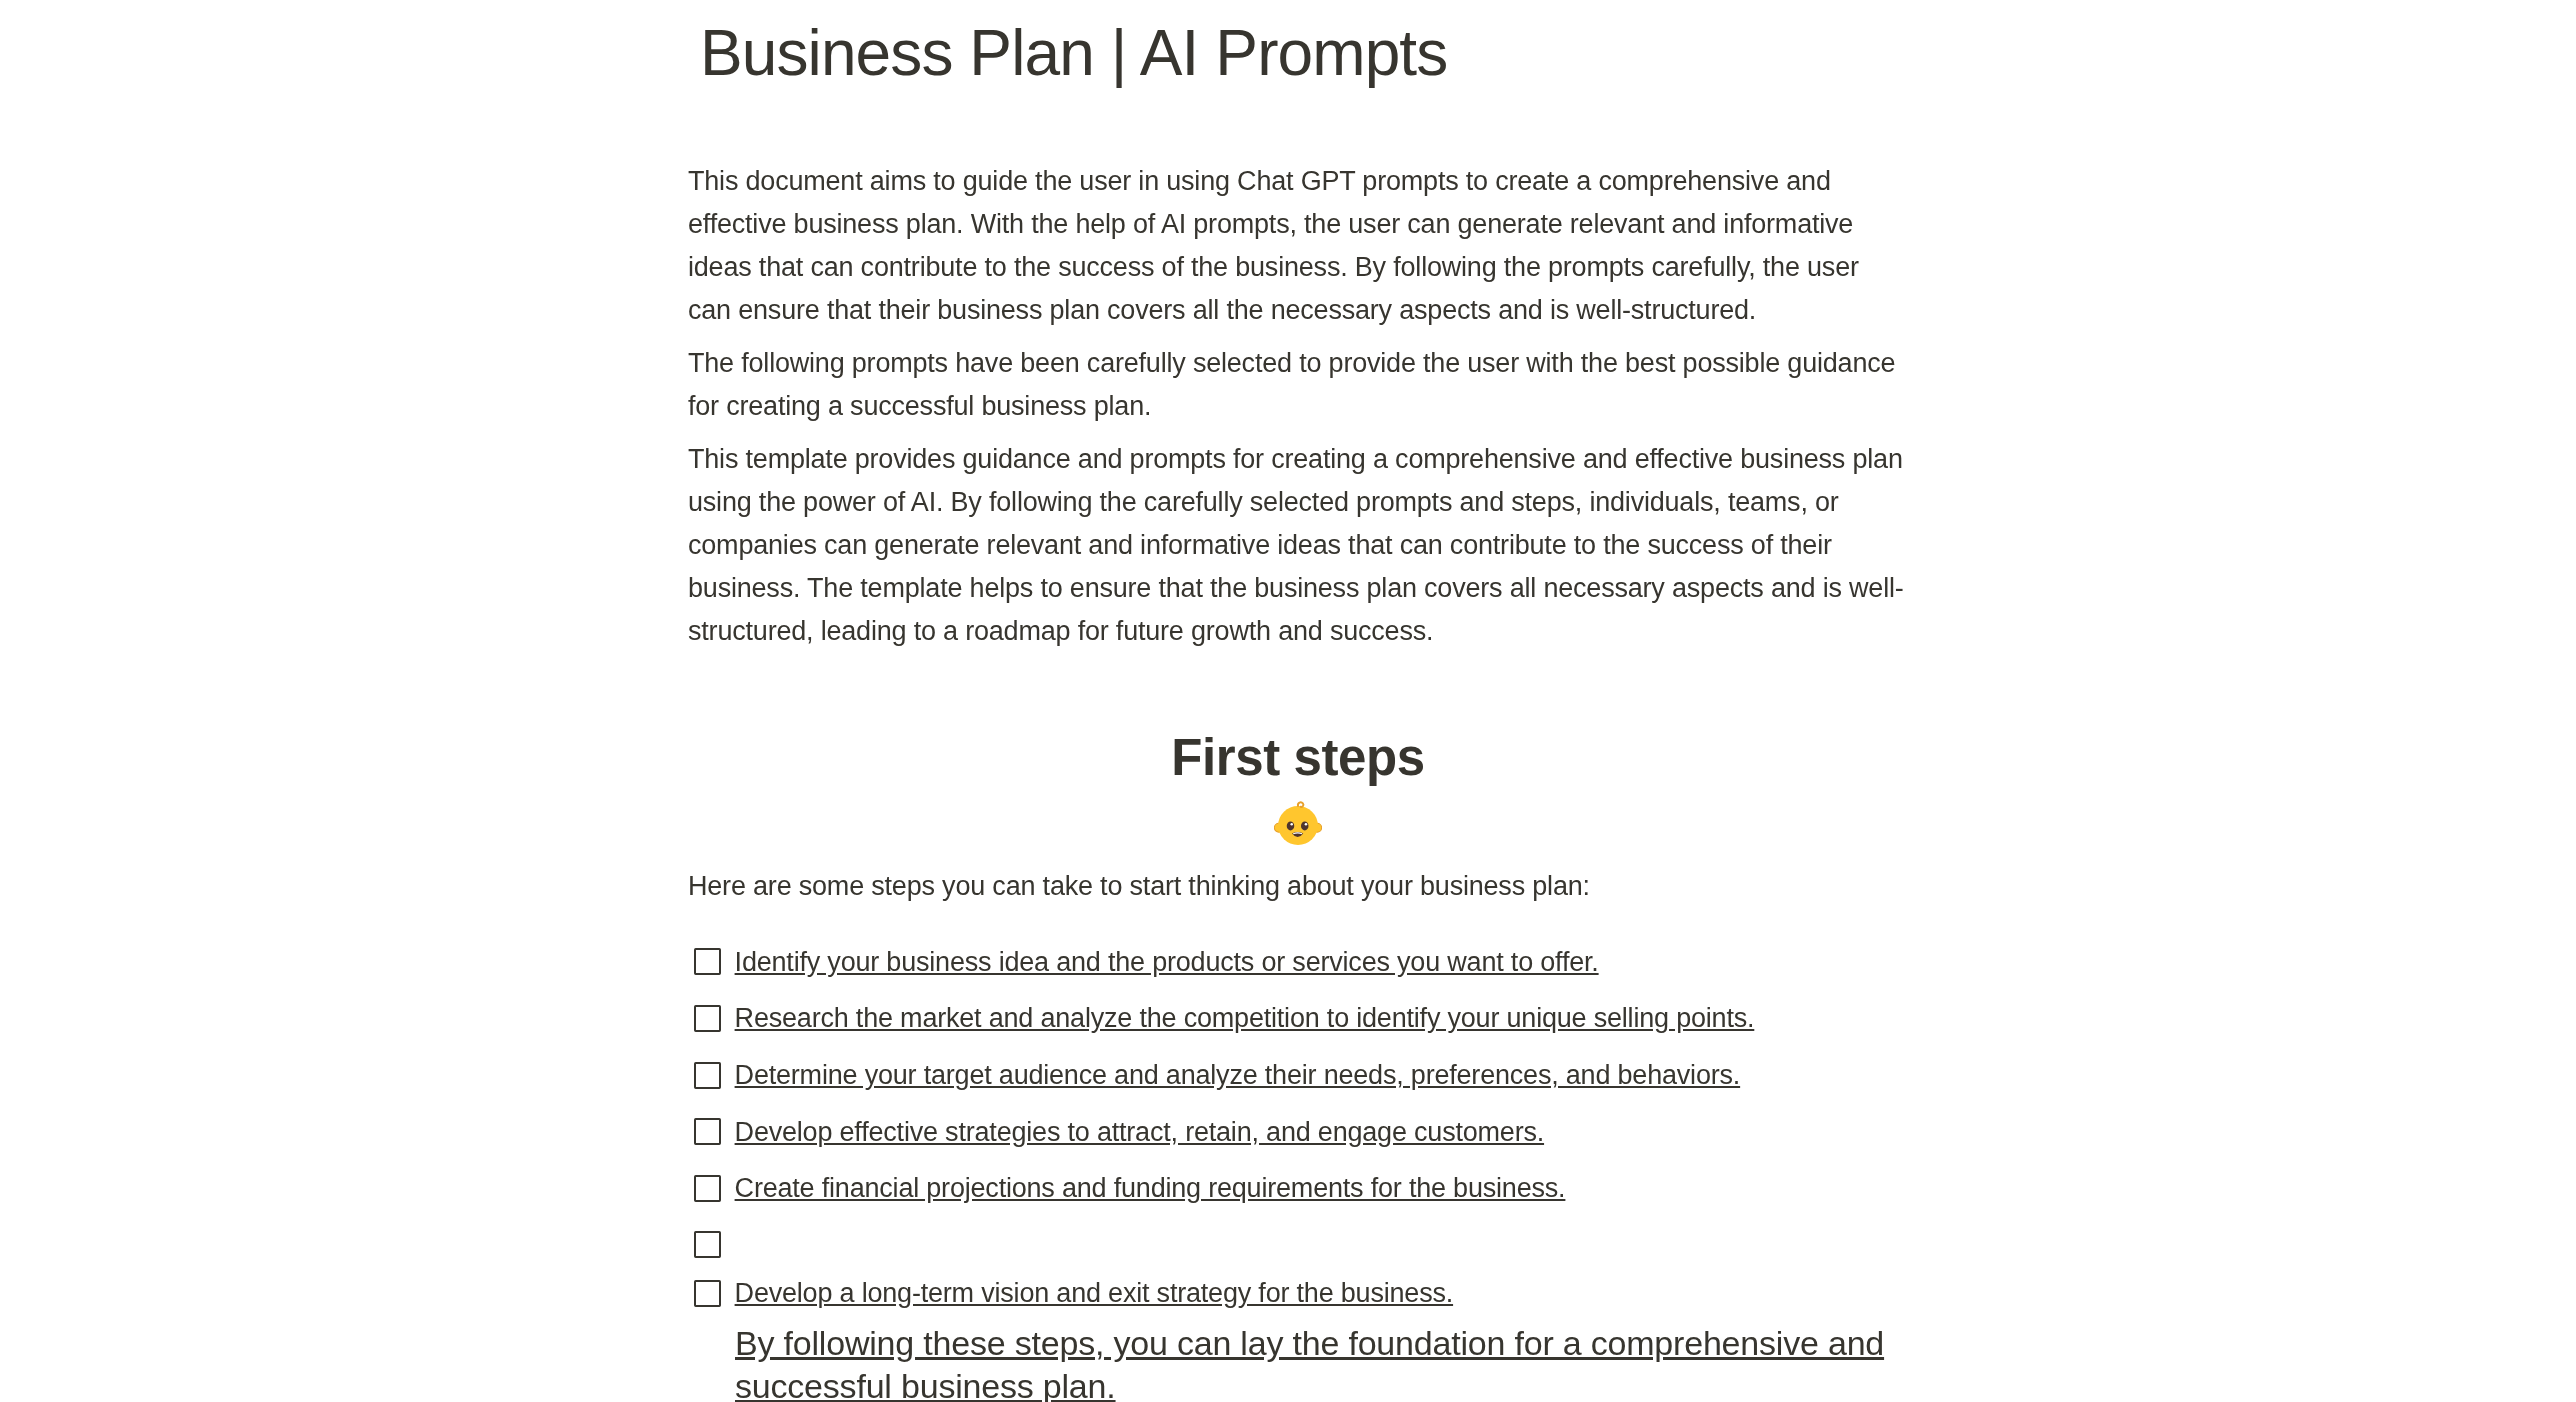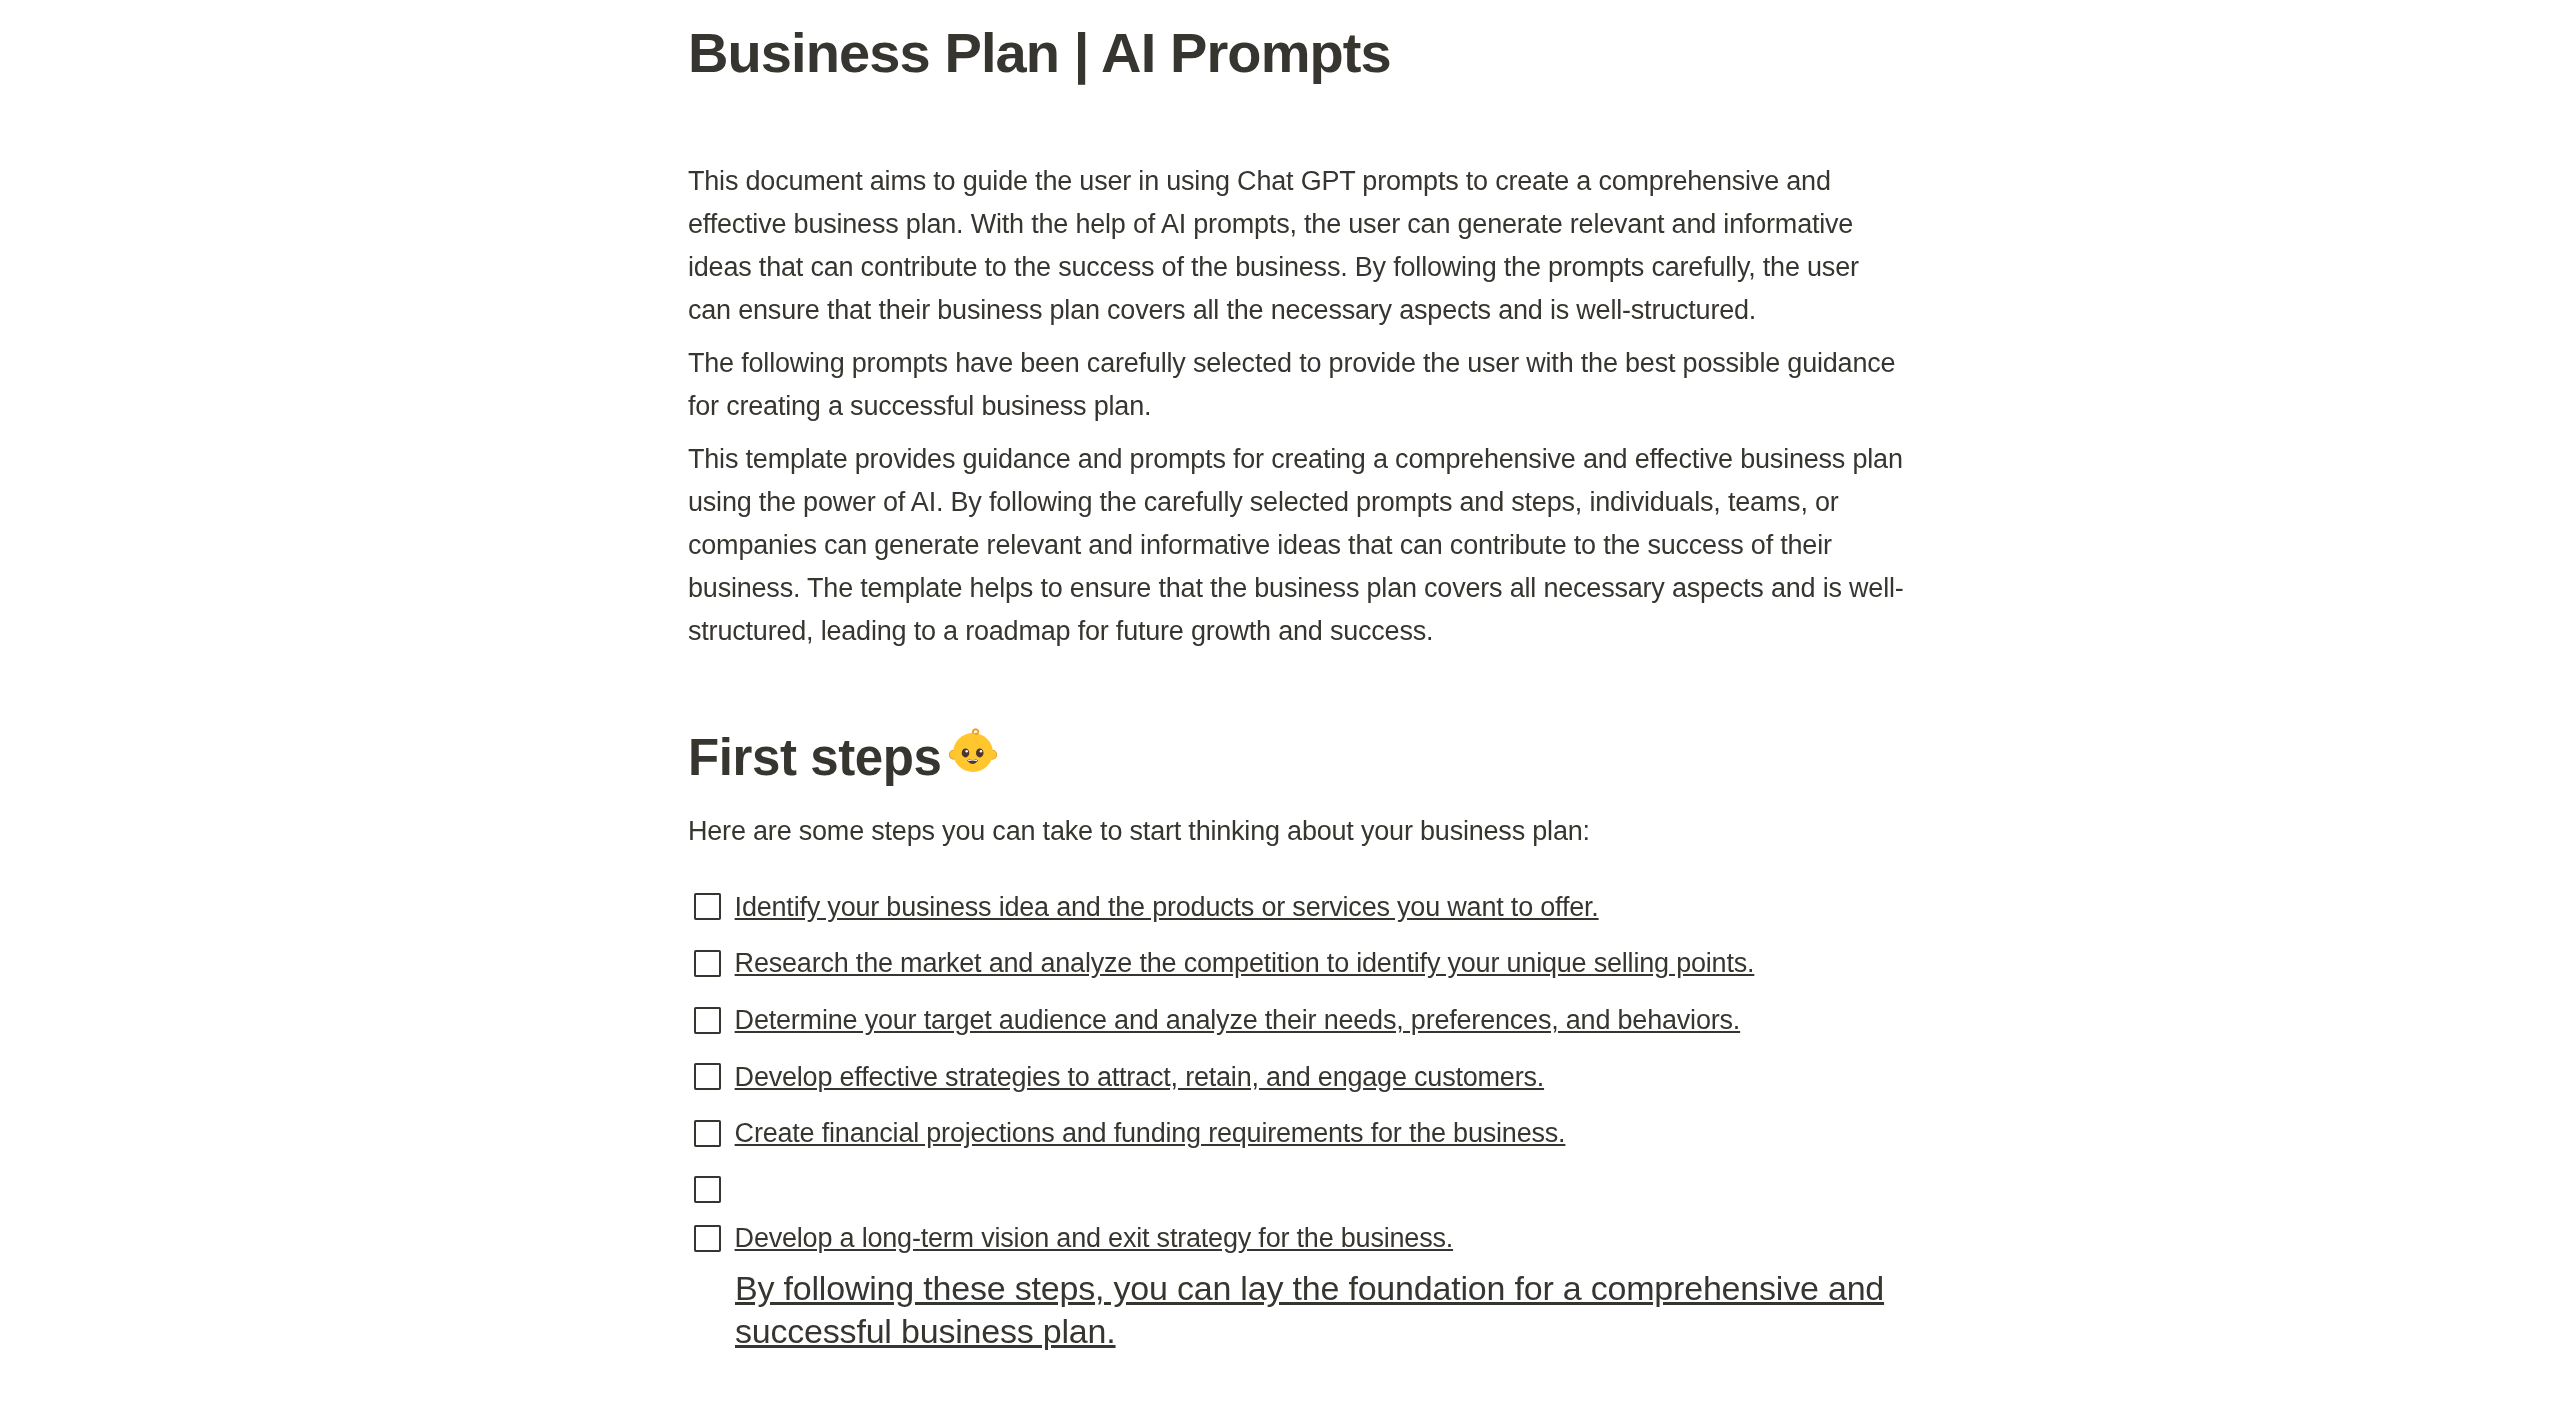--- a/index.html
+++ b/index.html
@@ -16,44 +16,45 @@
     color: #37352F;
     position: relative;
   }
   .content {
     position: absolute;
     left: 688px;
     top: 0;
     width: 1220px;
   }
   .page-title {
-    font-size: 56px;
-    font-weight: 700;
+    font-size: 64px;
+    font-weight: 400;
     line-height: 82px;
     letter-spacing: -0.9px;
-    margin: 12px 0 0 0;
+    margin: 12px 0 0 12px;
   }
   .intro p {
     font-size: 27px;
     line-height: 43px;
     letter-spacing: -0.2px;
     margin: 10.2px 0 0 0;
   }
   .intro p.first {
     margin-top: 66px;
   }
   .section-heading {
     font-size: 51px;
     font-weight: 700;
     letter-spacing: -0.4px;
     line-height: 66px;
     margin: 72px 0 0 0;
     display: flex;
-    align-items: flex-start;
+    align-items: center;
     gap: 7px;
+    flex-direction: column;
   }
   .emoji {
     width: 48px;
     height: 48px;
     flex: none;
     display: inline-block;
   }
   .section-intro {
     font-size: 27px;
     line-height: 43px;

